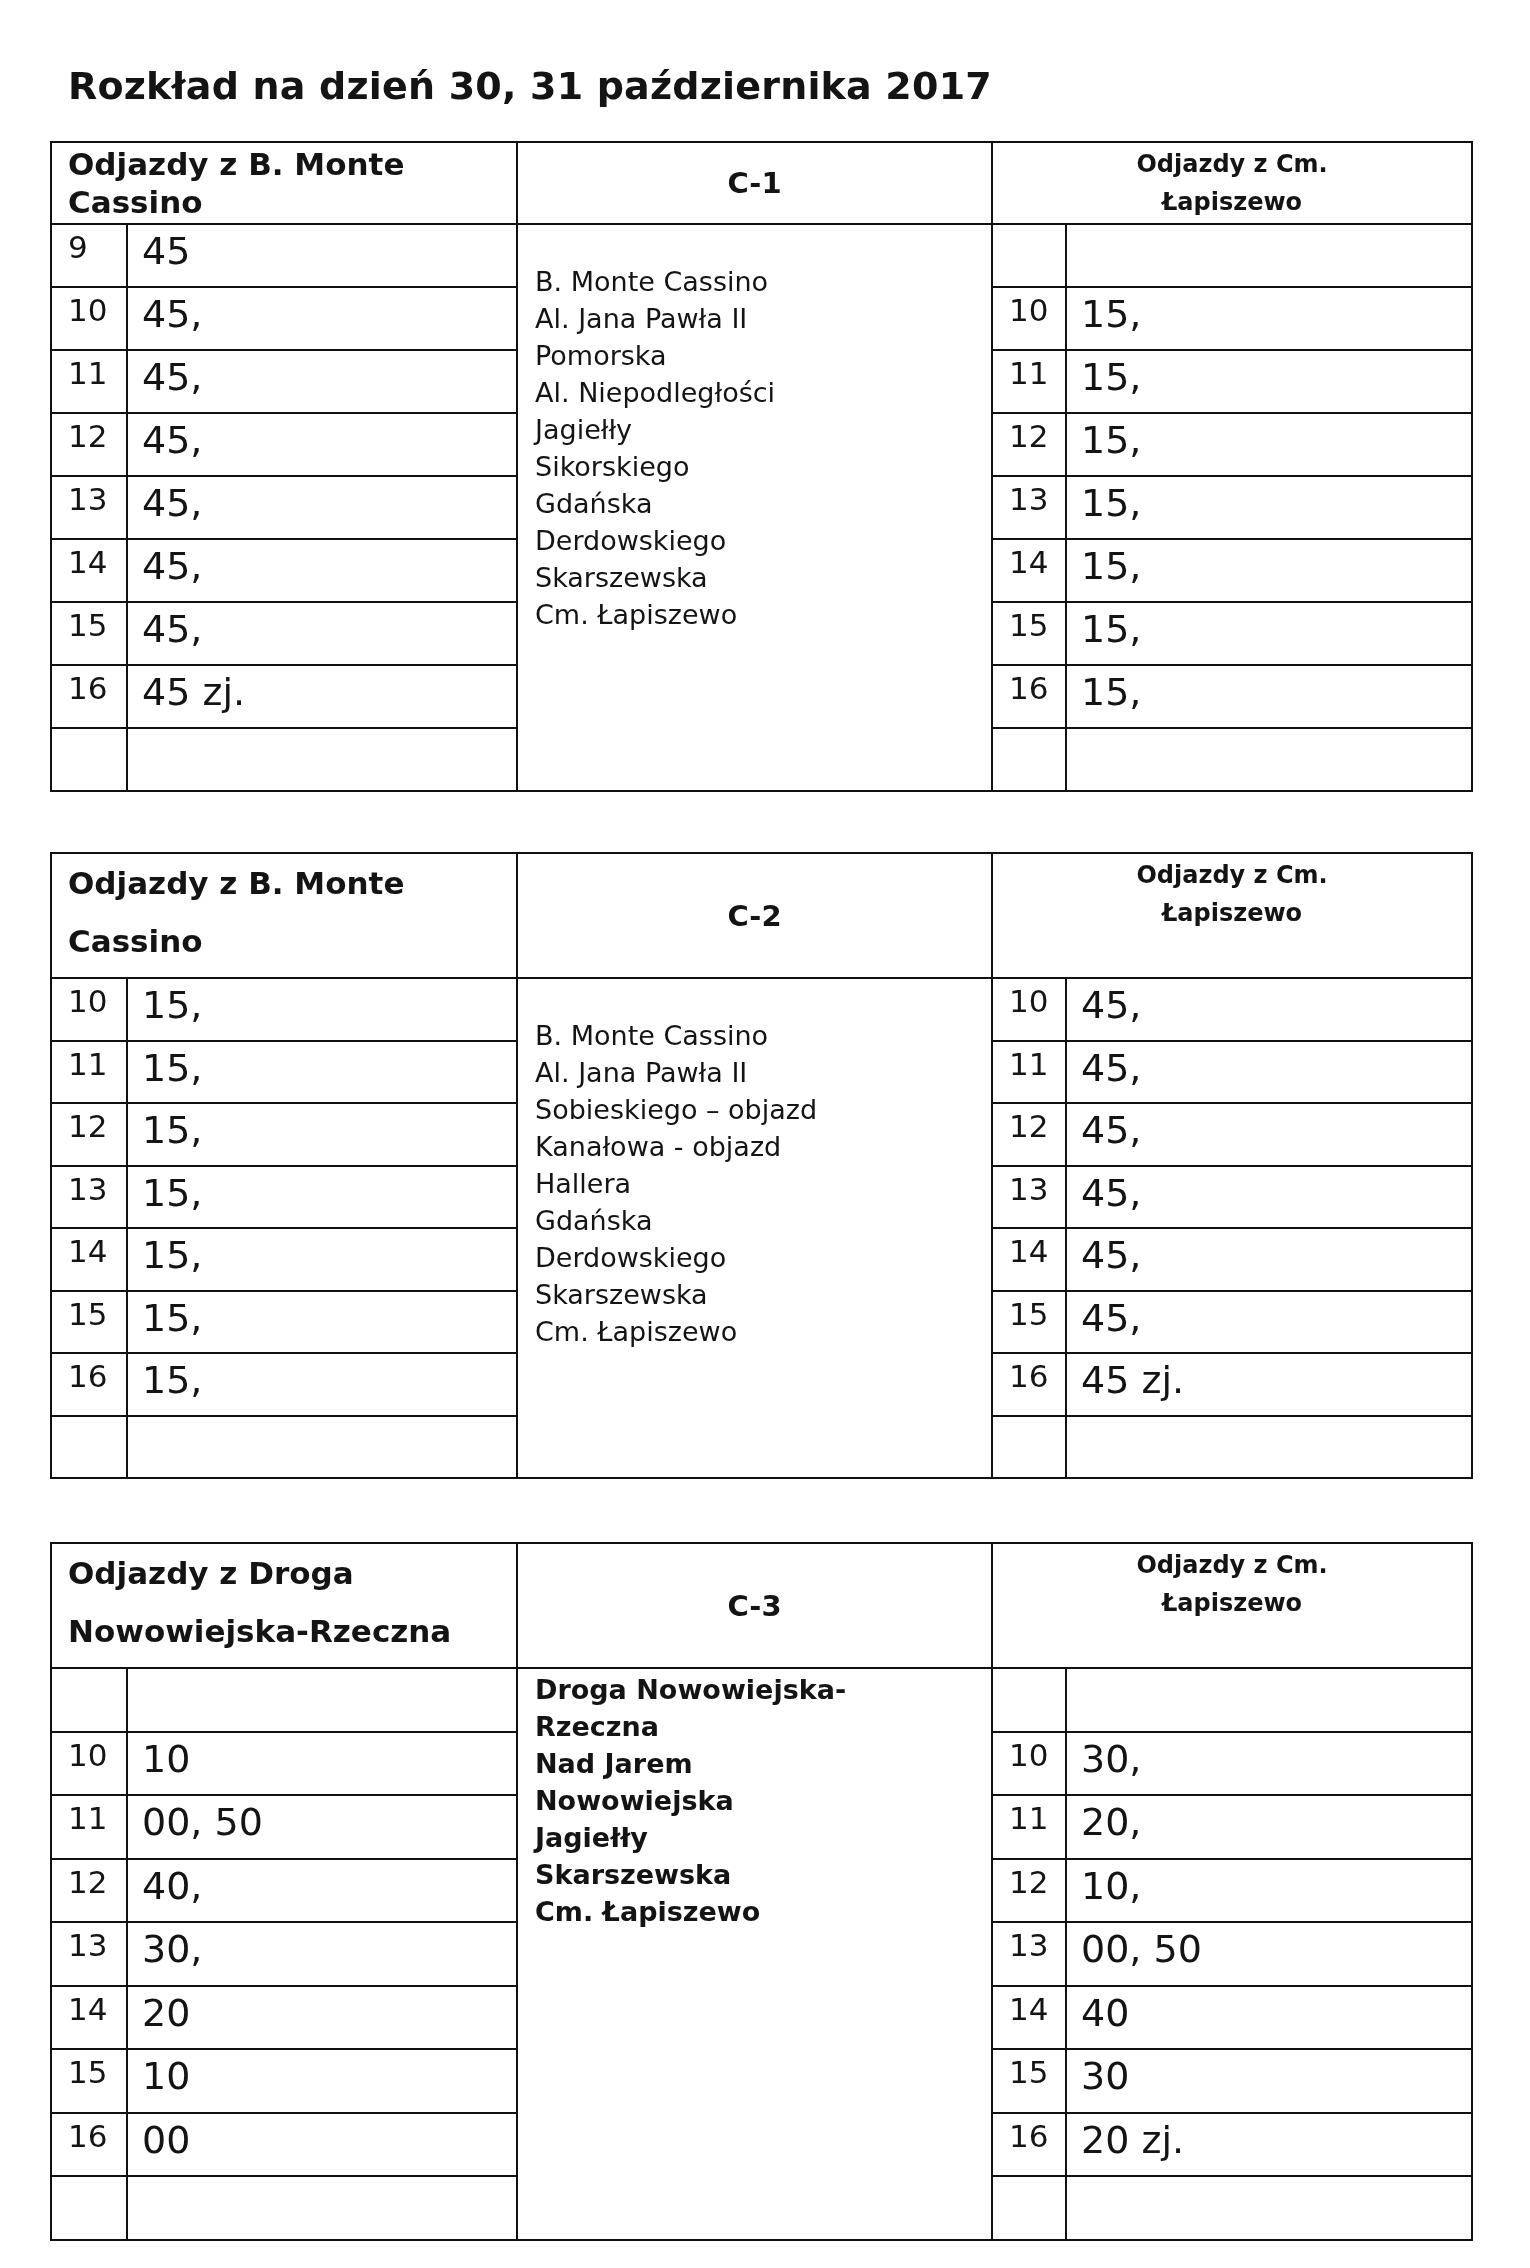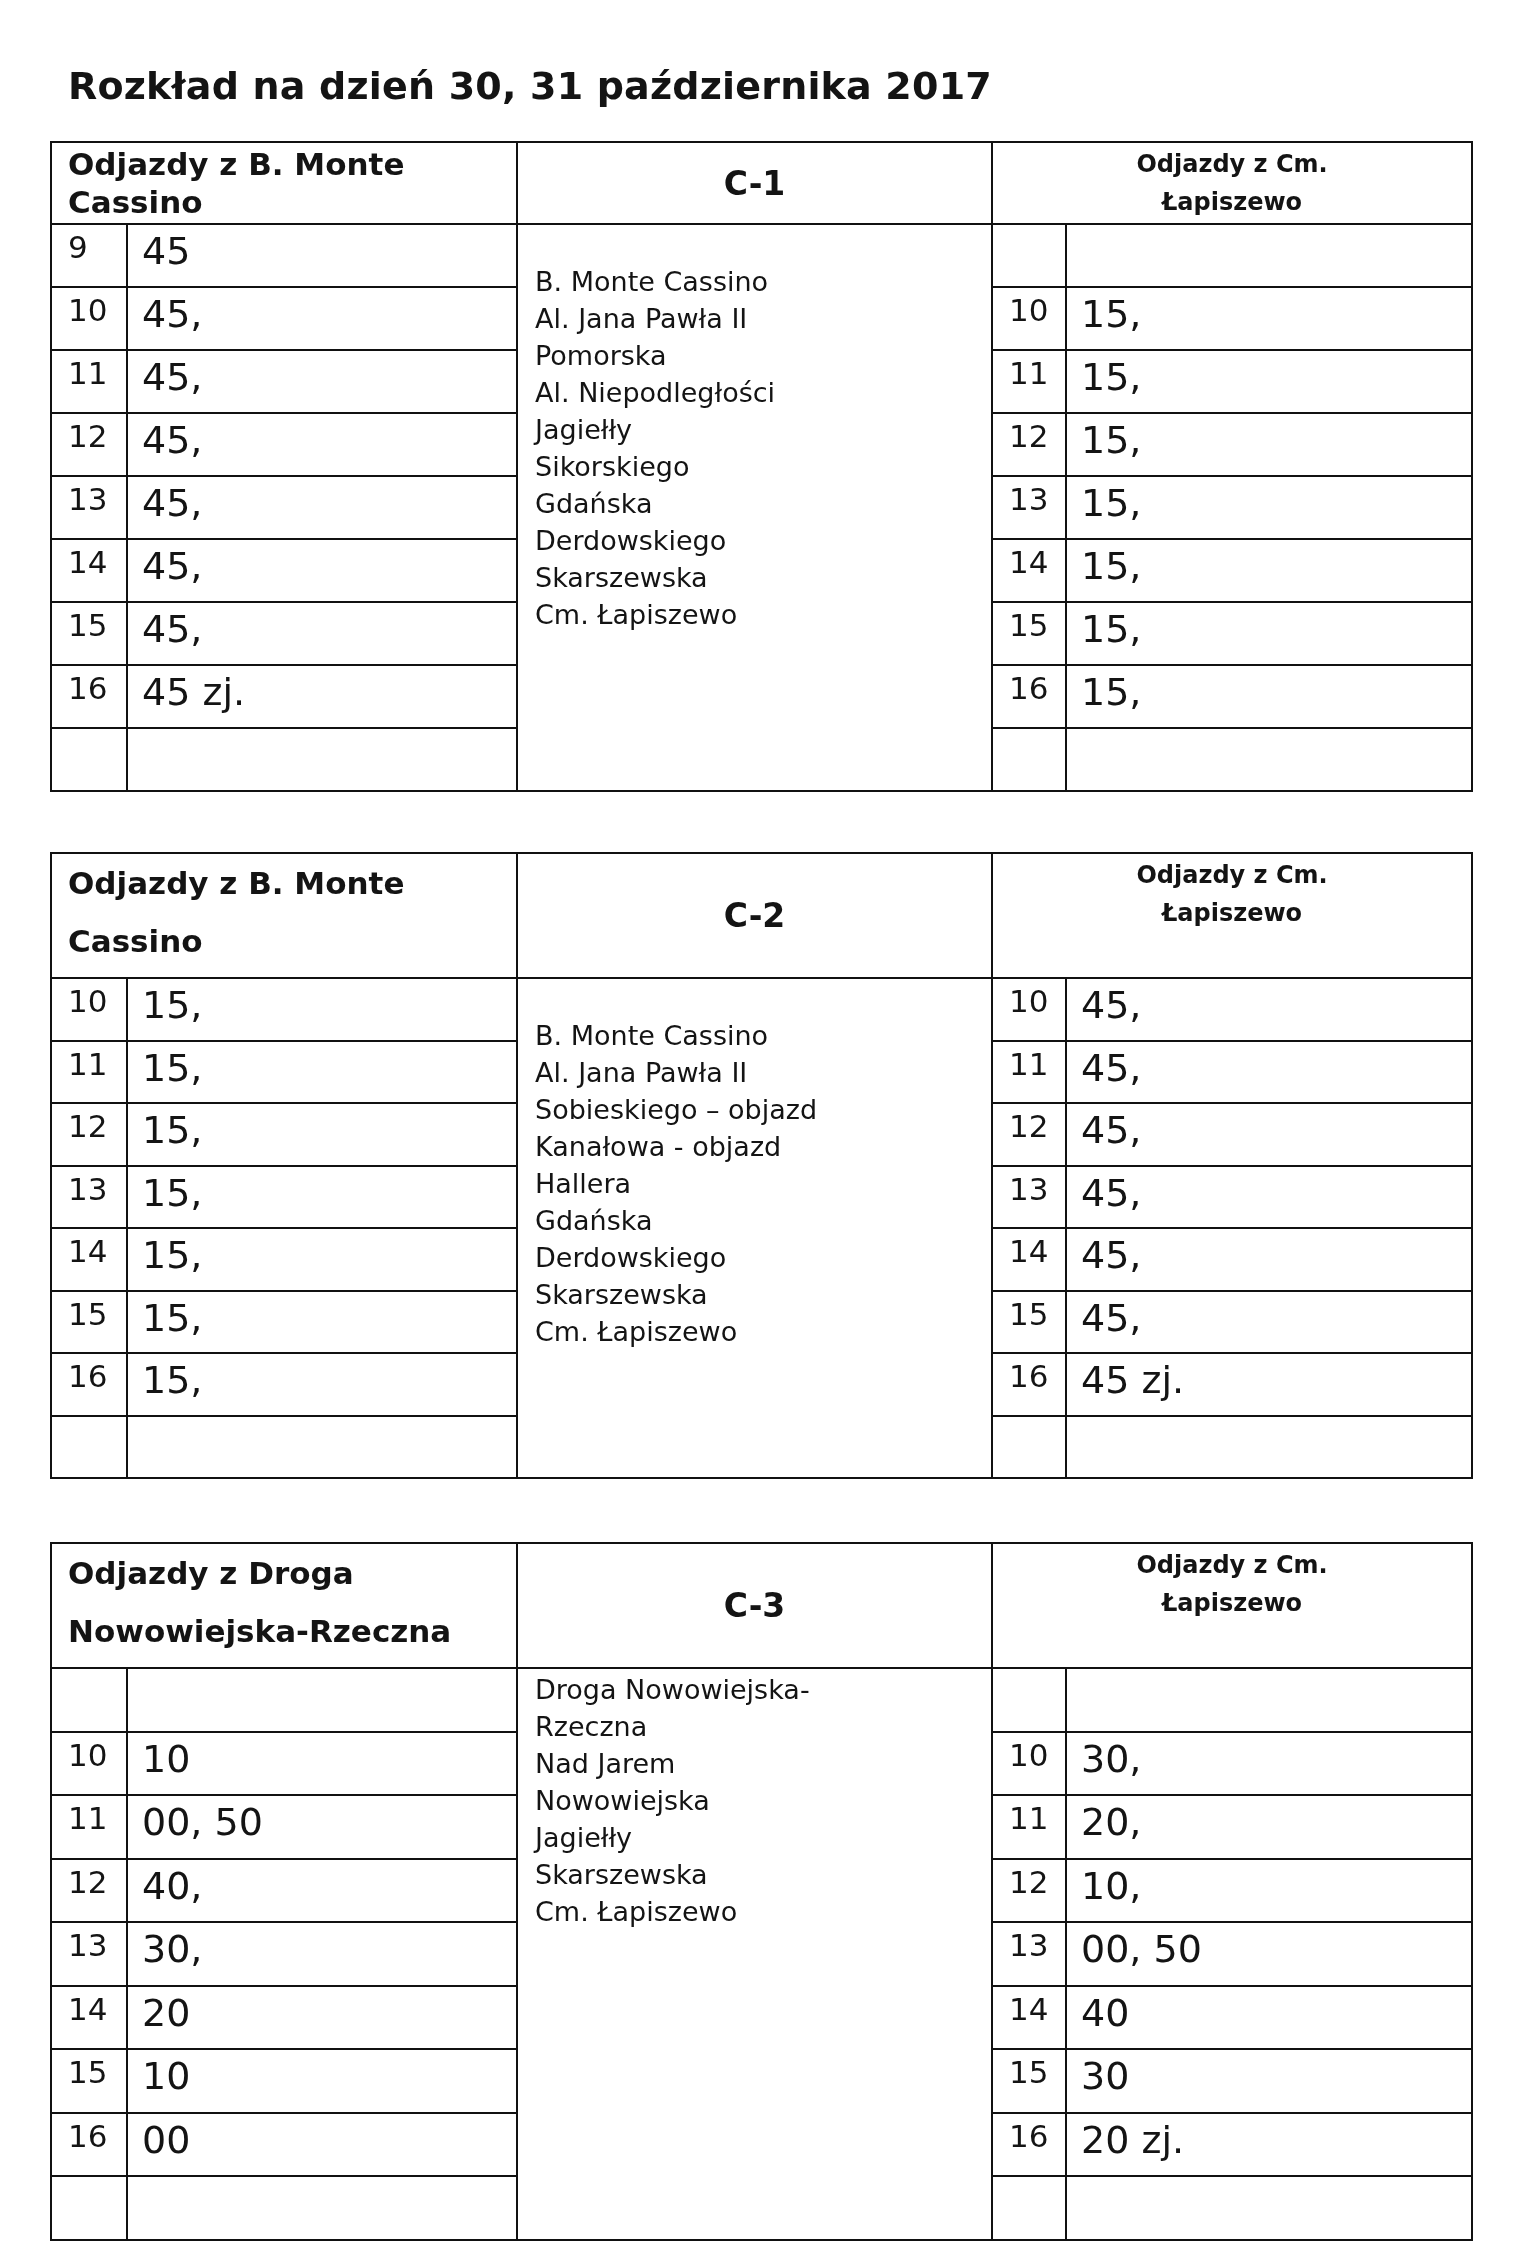--- a/index.html
+++ b/index.html
@@ -8,21 +8,21 @@
   .title { position: absolute; left: 68px; top: 64px; font-size: 38px; font-weight: bold;
            letter-spacing: 0.2px; white-space: nowrap; text-align: right; }
   .tt { position: absolute; left: 50px; width: 1421px; border-collapse: collapse;
         table-layout: fixed; }
   .tt td { border: 2.5px solid #111; padding: 0; vertical-align: top; }
   .tt col.c1 { width: 76px; } .tt col.c2 { width: 390px; } .tt col.c3 { width: 475px; }
   .tt col.c4 { width: 74px; } .tt col.c5 { width: 406px; }
   .hdr-left { font-weight: bold; font-size: 31px; padding: 2px 0 0 16px !important; }
   .hdr-left.tight { line-height: 38px; }
   .hdr-left.loose { line-height: 58px; padding-top: 0 !important; }
-  .hdr-mid { font-weight: bold; font-size: 33px; text-align: center; vertical-align: middle !important; }
+  .hdr-mid { font-weight: bold; font-size: 29px; text-align: center; vertical-align: middle !important; }
   .hdr-right { font-weight: bold; font-size: 24px; text-align: center; line-height: 38px; padding-top: 2px !important; }
   .hr { font-size: 31px; padding: 4px 0 0 16px !important; }
   .mn { font-size: 38px; padding: 4px 0 0 14px !important; }
   .route { font-size: 27px; padding-left: 17px !important; line-height: 37px; }
   .route div { white-space: nowrap; }
 </style>
 </head>
 <body>
 
 <div class="title">Rozkład na dzień 30, 31 października 2017</div>
@@ -211,21 +211,21 @@
     <td colspan="2" class="hdr-left loose">
           <div>Odjazdy z Droga</div>
           <div>Nowowiejska-Rzeczna</div>
         </td>
     <td class="hdr-mid">C-3</td>
     <td colspan="2" class="hdr-right">
           <div>Odjazdy z Cm.</div>
           <div>Łapiszewo</div>
         </td>
   </tr>
-  <tr style="height:63.5px;">
+  <tr style="height:63.5px;font-weight:bold;">
     <td class="hr"></td>
     <td class="mn"></td>
     <td rowspan="9" class="route" style="padding-top:2px;">
       <div>Droga Nowowiejska-</div>
       <div>Rzeczna</div>
       <div>Nad Jarem</div>
       <div>Nowowiejska</div>
       <div>Jagiełły</div>
       <div>Skarszewska</div>
       <div>Cm. Łapiszewo</div>

